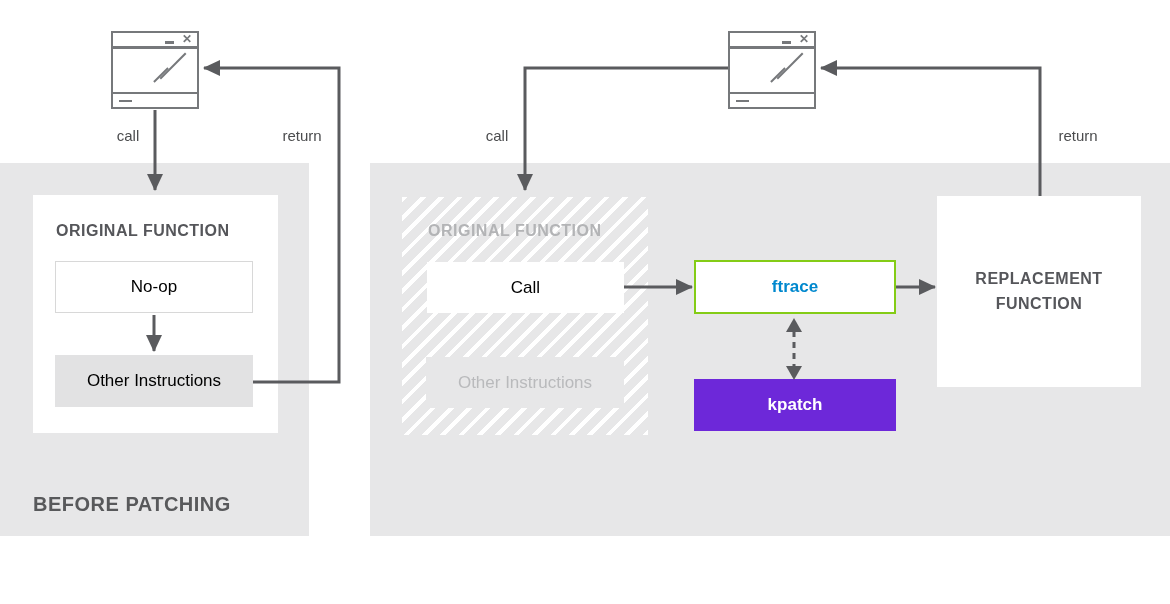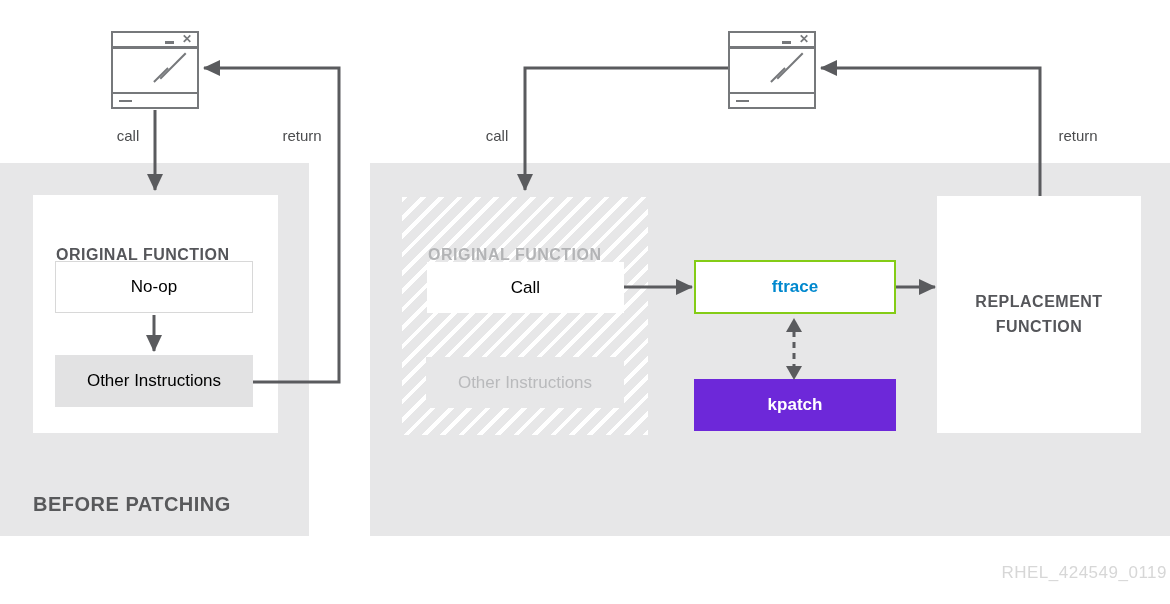--- a/index.html
+++ b/index.html
@@ -13,21 +13,21 @@
   .panel-before { left: 0; width: 309px; }
   .panel-after  { left: 370px; width: 800px; }
 
   .white-box { position: absolute; background: #ffffff; }
   .hatched {
     position: absolute;
     background: repeating-linear-gradient(135deg, #ffffff 0 4px, #e7e7e8 4px 13px);
   }
   .fn-title {
     position: absolute; font-size: 16px; font-weight: bold;
-    letter-spacing: 0.5px; color: #55565a; white-space: nowrap; margin-top: 24px;
+    letter-spacing: 0.5px; color: #55565a; white-space: nowrap;
   }
   .fn-title.muted { color: #b3b4b6; }
 
   .node {
     position: absolute; display: flex; align-items: center; justify-content: center;
     font-size: 17px; color: #000000; text-align: center;
   }
   .node-noop  { background: #ffffff; border: 1px solid #d8d8d8; }
   .node-gray  { background: #e2e2e3; }
   .node-call  { background: #ffffff; }
@@ -107,21 +107,21 @@
   <div class="node node-gray-muted" style="left:426px; top:357px; width:198px; height:51px;">
     <span>Other Instructions</span>
   </div>
 
   <div class="node node-ftrace" style="left:694px; top:260px; width:202px; height:54px;">
     <span>ftrace</span>
   </div>
   <div class="node node-kpatch" style="left:694px; top:379px; width:202px; height:52px;">
     <span>kpatch</span>
   </div>
-  <div class="node node-replacement" style="left:937px; top:196px; width:204px; height:237px;">
+  <div class="node node-replacement" style="left:937px; top:196px; width:204px; height:191px;">
     <span>REPLACEMENT FUNCTION</span>
   </div>
 
   <div class="win" style="left:111px; top:31px;">
     <div class="bar-top"></div>
     <div class="min-dash"></div>
     <div class="close-x">✕</div>
     <div class="glyph-line g1"></div>
     <div class="glyph-line g2"></div>
     <div class="bar-bottom"></div>
@@ -158,15 +158,14 @@
       <path d="M624,287 H692" marker-end="url(#ah)"></path>
       <path d="M896,287 H935" marker-end="url(#ah)"></path>
       <path d="M794,331 V367" stroke-dasharray="6 5"></path>
     </g>
     <g fill="#5a5b5e" stroke="none">
       <path d="M786,332 L794,318 L802,332 z"></path>
       <path d="M786,366 L794,380 L802,366 z"></path>
     </g>
   </svg>
 
-  <div class="watermark">RHEL_424549_0119</div>
 
 </div>
 
 </body></html>

